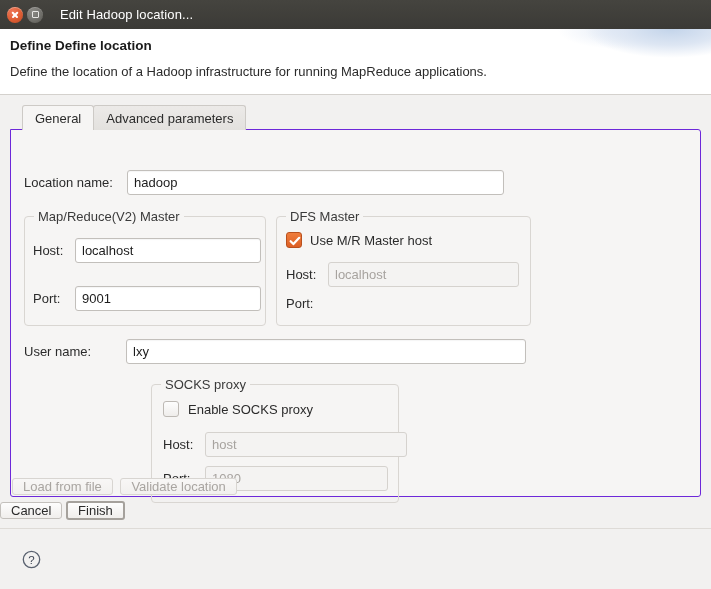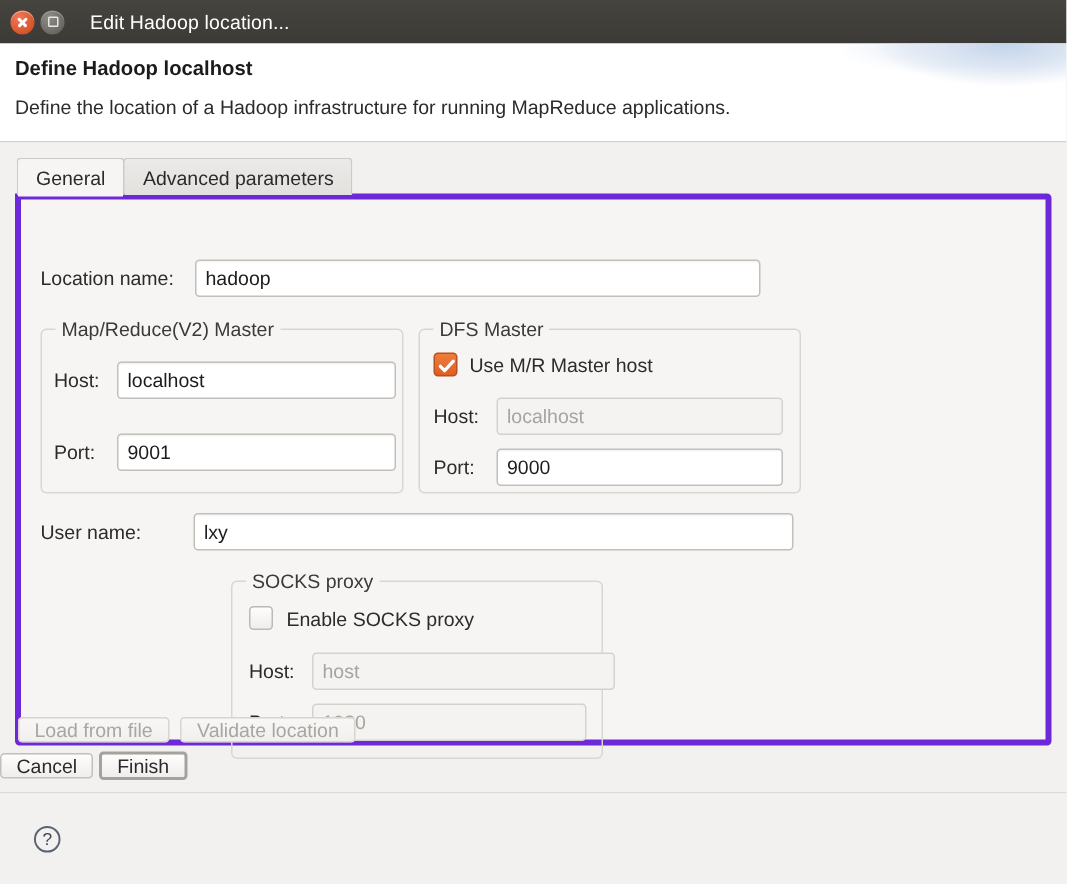--- a/index.html
+++ b/index.html
@@ -89,21 +89,21 @@
     padding: 10px;
   }
 
   
   .tabstrip {
     display: flex;
     align-items: center;
     height: 25px;
     position: relative;
     z-index: 2;
-    margin-left: 1px;
+    margin-left: 12px;
   }
   .tab {
     height: 25px;
     padding: 0 12px;
     display: flex; align-items: center;
     font-size: 13px;
     color: #2b2b2b;
     border: 1px solid #cdcac6;
     border-bottom: none;
     border-top-left-radius: 3px;
@@ -116,21 +116,21 @@
     border-color: #cdcac6;
     position: relative;
     z-index: 3;
   }
   .tab.active::after {
     content:""; position:absolute; left:0; right:0; bottom:-1px; height:1px;
     background:#f6f5f4;
   }
 
   .tab-panel {
-    border: 4px solid #6d28d9;
+    border: 1px solid #6d28d9;
     background: #f6f5f4;
     border-radius: 3px;
     border-top-left-radius: 0;
     margin-top: -1px;
     height: 368px;
     position: relative;
     padding: 0;
   }
 
   
@@ -253,21 +253,21 @@
   <div class="win-btn close"></div>
   <div class="win-btn maximize">
       <i></i>
     </div>
   <div class="title-text">Edit Hadoop location...</div>
 </div>
 
 
 <div class="wizard-header">
   <div class="banner-art"></div>
-  <div class="wizard-title">Define Hadoop localhost</div>
+  <div class="wizard-title">Define Define location</div>
   <div class="wizard-subtitle">Define the location of a Hadoop infrastructure for running MapReduce applications.</div>
 </div>
 
 
 <div class="dialog-body">
 
   <div class="tabstrip">
     <div class="tab active">
       <span>General</span>
     </div>
@@ -309,21 +309,20 @@
         <label class="fld" style="margin-left:8px;">Use M/R Master host</label>
       </div>
 
       <div class="row" style="left:9px; top:45px;">
         <label class="fld" style="width:42px;">Host:</label>
         <div class="textbox disabled" style="width:191px;">localhost</div>
       </div>
 
       <div class="row" style="left:9px; top:79px;">
         <label class="fld" style="width:42px;">Port:</label>
-        <div class="textbox" style="width:191px;">9000</div>
       </div>
     </div>
 
     <div class="row" style="left:13px; top:209px;gap:22px;">
       <label class="fld" style="width:80px;">User name:</label>
       <div class="textbox" style="width:400px;">lxy</div>
     </div>
 
     <div class="group" style="left:140px; top:254px; width:248px; height:119px;">
       <span class="legend">SOCKS proxy</span>

